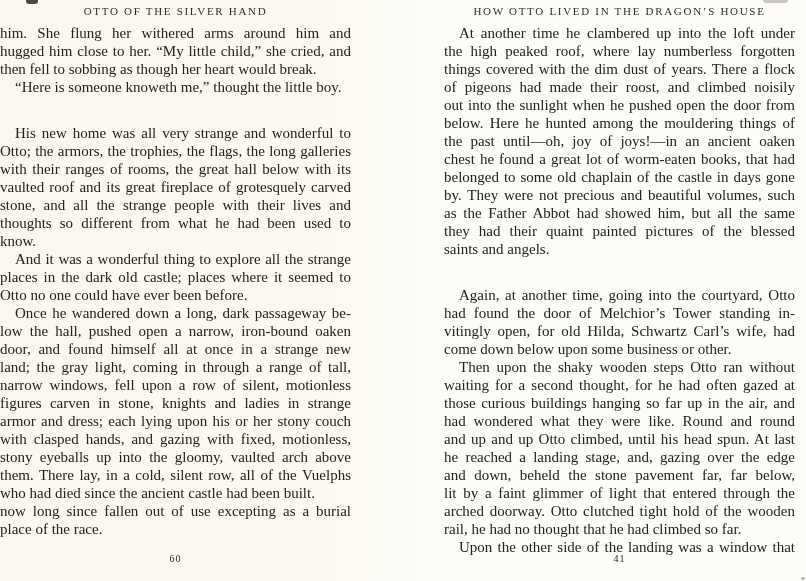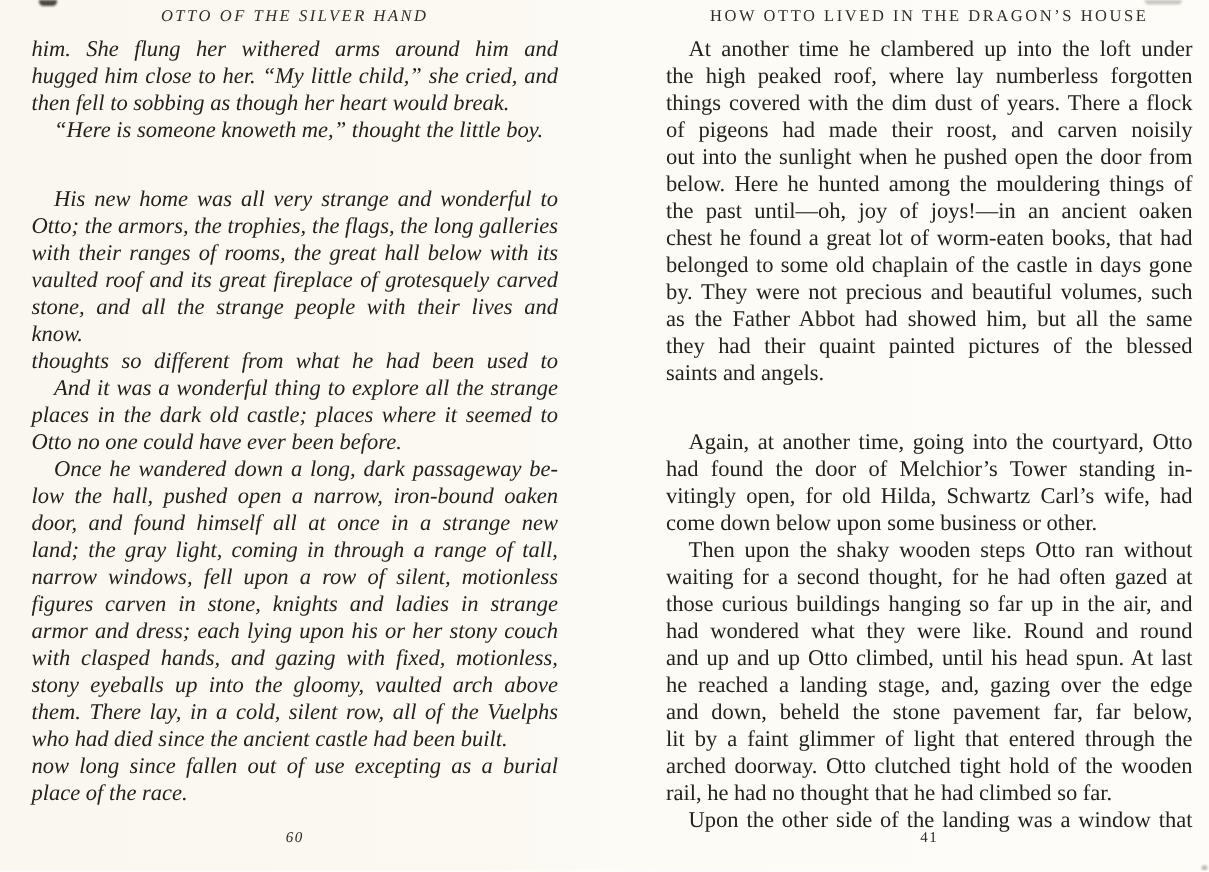--- a/index.html
+++ b/index.html
@@ -2,21 +2,21 @@
 <html><head>
 <meta charset="utf-8">
 <style>
   html,body{margin:0;padding:0;}
   body{
     width:806px;height:581px;position:relative;overflow:hidden;
     background:linear-gradient(90deg,#f9f7ef 0%,#fbf9f2 42%,#fcfbf6 52%,#fdfcf8 100%);
     font-family:"Liberation Serif","DejaVu Serif",serif;
   }
   .page{position:absolute;top:0;height:581px;width:351px;}
-  .page-left{left:21px;font-style:italic;}
+  .page-left{left:0;}
   .page-right{left:444px;}
   .running-header{
     position:absolute;top:5px;left:0;width:100%;
     text-align:center;font-size:11px;letter-spacing:1.7px;
     color:#2e2d29;white-space:nowrap;
   }
   .page-body{position:absolute;top:24px;left:0;width:351px;color:#23221e;}
   .para{margin:0;}
   .para.brk{margin-top:28px;}
   .line{
@@ -53,22 +53,22 @@
       </div>
       <div class="para">
         <div class="line last ind">“Here is someone knoweth me,” thought the little boy.</div>
       </div>
       <div class="para brk">
         <div class="line ind">His new home was all very strange and wonderful to</div>
         <div class="line">Otto; the armors, the trophies, the flags, the long galleries</div>
         <div class="line">with their ranges of rooms, the great hall below with its</div>
         <div class="line">vaulted roof and its great fireplace of grotesquely carved</div>
         <div class="line">stone, and all the strange people with their lives and</div>
+        <div class="line">thoughts so different from what he had been used to</div>
         <div class="line last">know.</div>
-        <div class="line">thoughts so different from what he had been used to</div>
       </div>
       <div class="para">
         <div class="line ind">And it was a wonderful thing to explore all the strange</div>
         <div class="line">places in the dark old castle; places where it seemed to</div>
         <div class="line last">Otto no one could have ever been before.</div>
       </div>
       <div class="para">
         <div class="line ind">Once he wandered down a long, dark passageway be-</div>
         <div class="line">low the hall, pushed open a narrow, iron-bound oaken</div>
         <div class="line">door, and found himself all at once in a strange new</div>
@@ -89,21 +89,21 @@
   <div class="page-number">60</div>
 </div>
 
 <div class="page page-right">
   <div class="running-header">HOW OTTO LIVED IN THE DRAGON’S HOUSE</div>
   <div class="page-body">
       <div class="para">
         <div class="line ind">At another time he clambered up into the loft under</div>
         <div class="line">the high peaked roof, where lay numberless forgotten</div>
         <div class="line">things covered with the dim dust of years. There a flock</div>
-        <div class="line">of pigeons had made their roost, and carven noisily</div>
+        <div class="line">of pigeons had made their roost, and climbed noisily</div>
         <div class="line">out into the sunlight when he pushed open the door from</div>
         <div class="line">below. Here he hunted among the mouldering things of</div>
         <div class="line">the past until—oh, joy of joys!—in an ancient oaken</div>
         <div class="line">chest he found a great lot of worm-eaten books, that had</div>
         <div class="line">belonged to some old chaplain of the castle in days gone</div>
         <div class="line">by. They were not precious and beautiful volumes, such</div>
         <div class="line">as the Father Abbot had showed him, but all the same</div>
         <div class="line">they had their quaint painted pictures of the blessed</div>
         <div class="line last">saints and angels.</div>
       </div>

